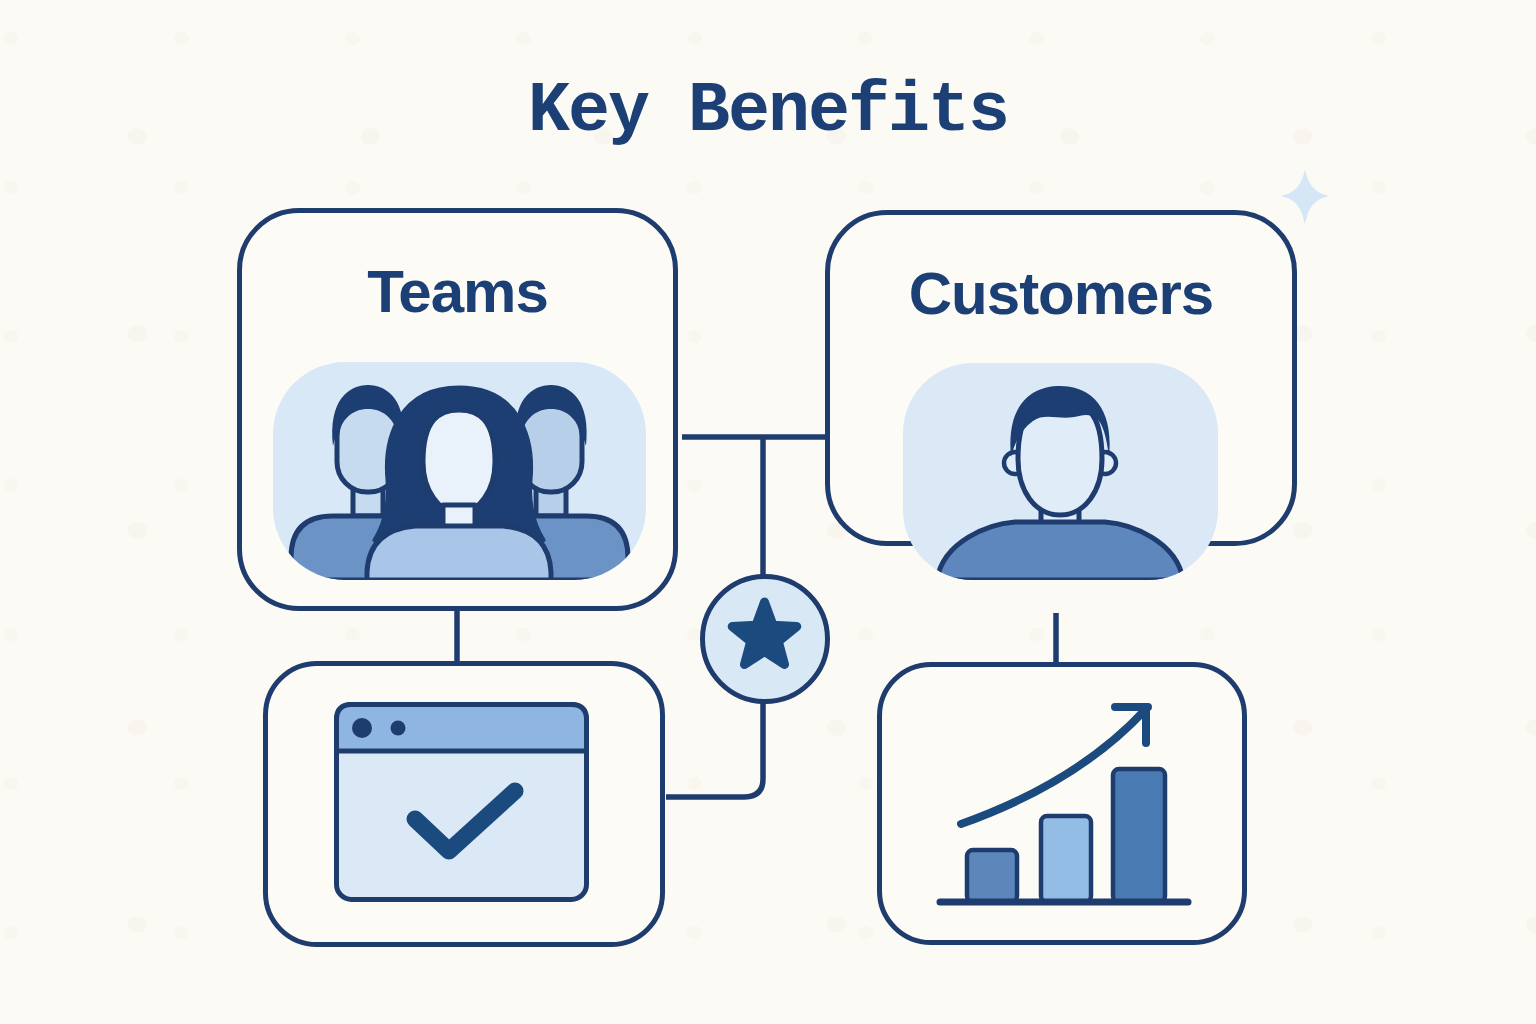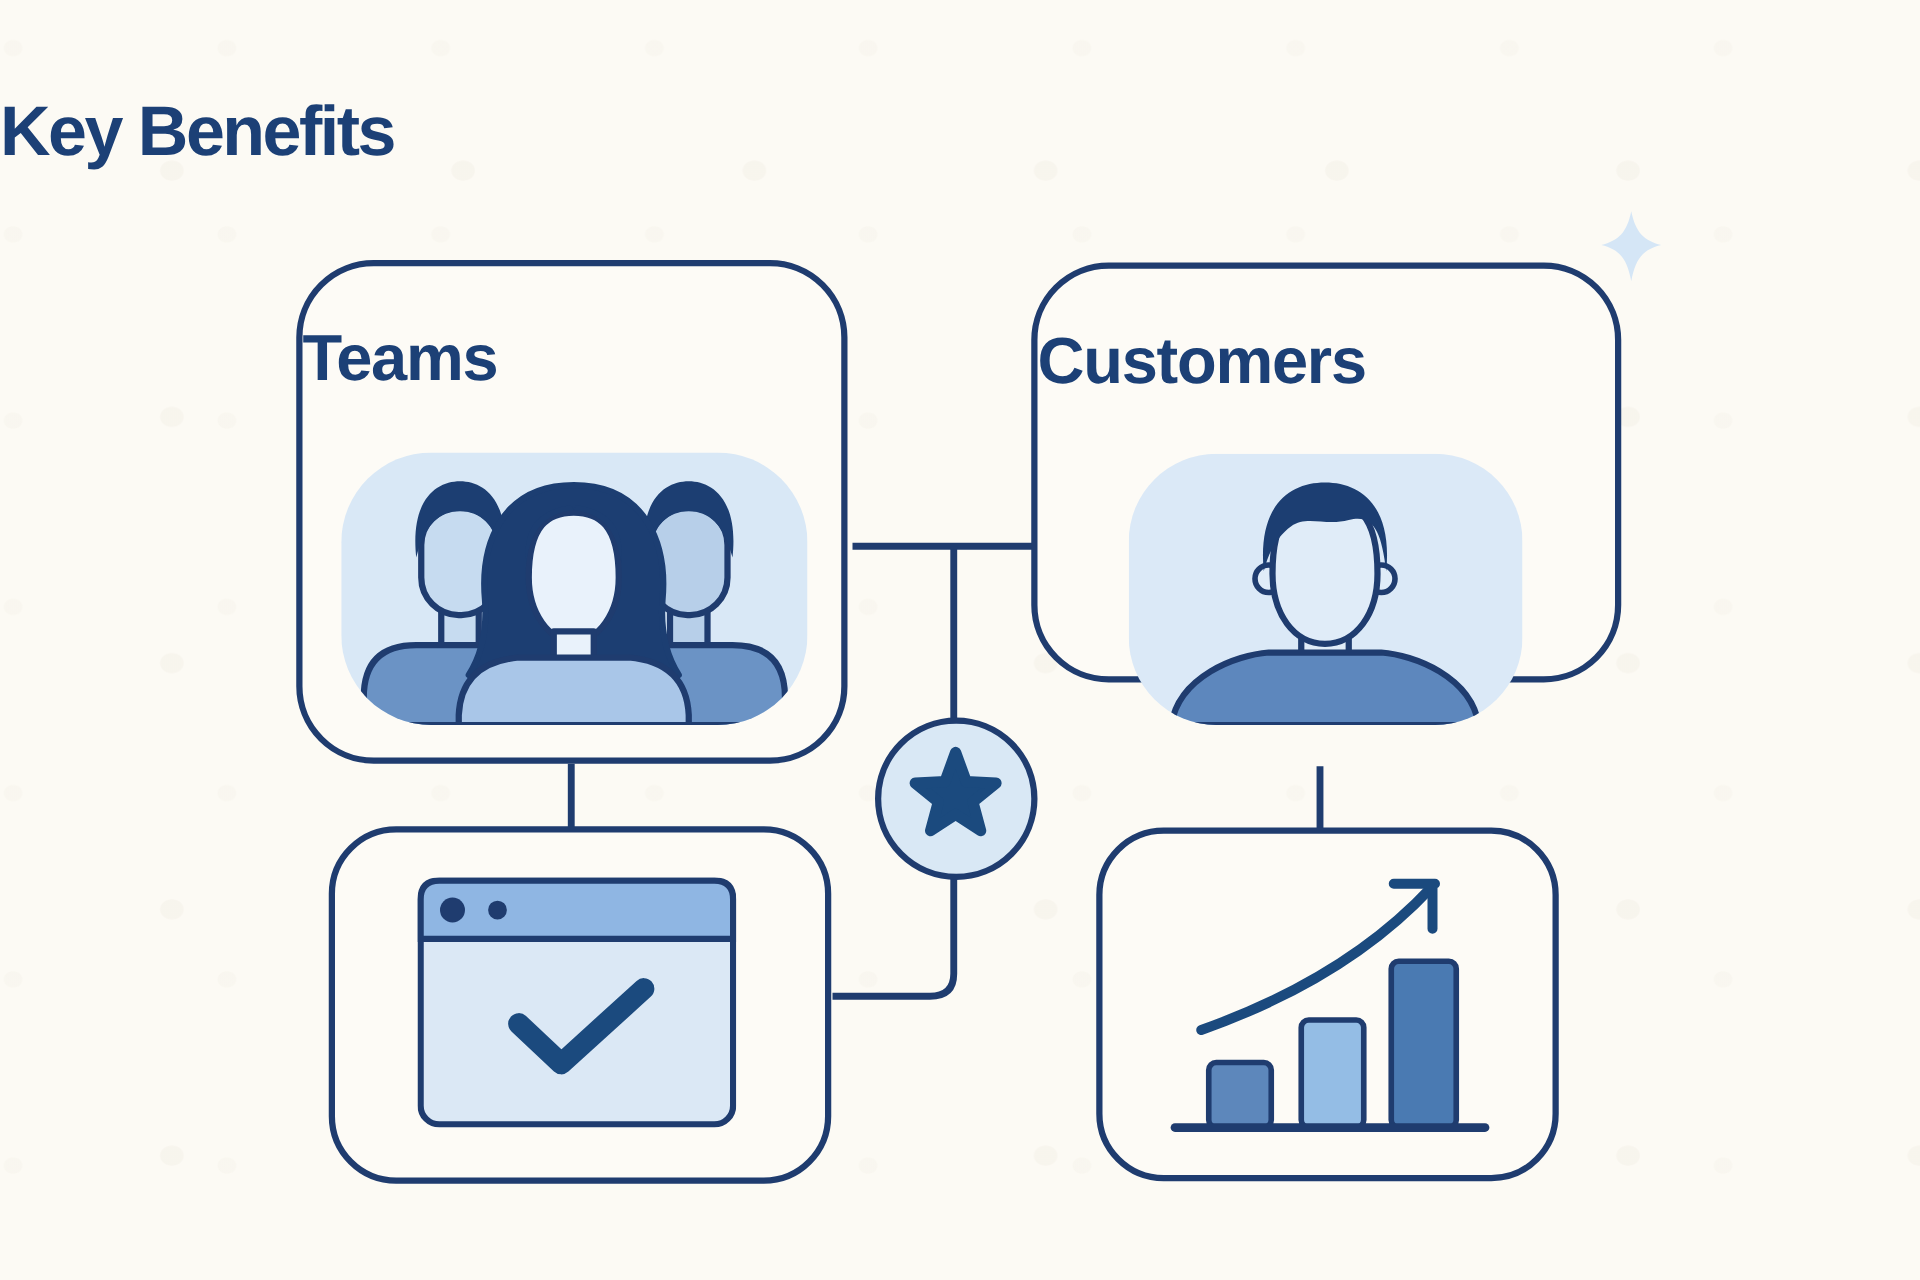--- a/index.html
+++ b/index.html
@@ -12,39 +12,41 @@
     background-image:
       radial-gradient(rgba(208,198,178,0.10) 9px, transparent 10px),
       radial-gradient(rgba(214,206,188,0.08) 7px, transparent 8px);
     background-size:233px 197px, 171px 149px;
     background-position:21px 38px, 96px 113px;
     font-family:"Liberation Sans", sans-serif;
   }
   .page-title{
     position:absolute;
     left:0; top:72px; width:1536px;
-    text-align:left;
-    font-size:56px;
+    text-align:center;
+    font-size:70px;
     font-weight:bold;
     letter-spacing:-2px;
     color:#1c4076;
     margin:0;
+    font-family:Liberation Mono, monospace;
   }
   .node{
     position:absolute;
     box-sizing:border-box;
     border:5px solid #1f3c6f;
     background:#fdfbf6;
   }
   .node-big{border-radius:62px;}
   .node-small{border-radius:54px;}
   .node-label{
     position:absolute;
     left:0; top:44px; width:100%;
-    font-size:52px;
+    text-align:center;
+    font-size:60px;
     font-weight:bold;
     letter-spacing:-1px;
     color:#1c4076;
     margin:0;
   }
   .abs{position:absolute;}
   .connector-layer{position:absolute;left:0;top:0;pointer-events:none;}
   .star-badge{
     position:absolute;
     left:700px; top:574px;

